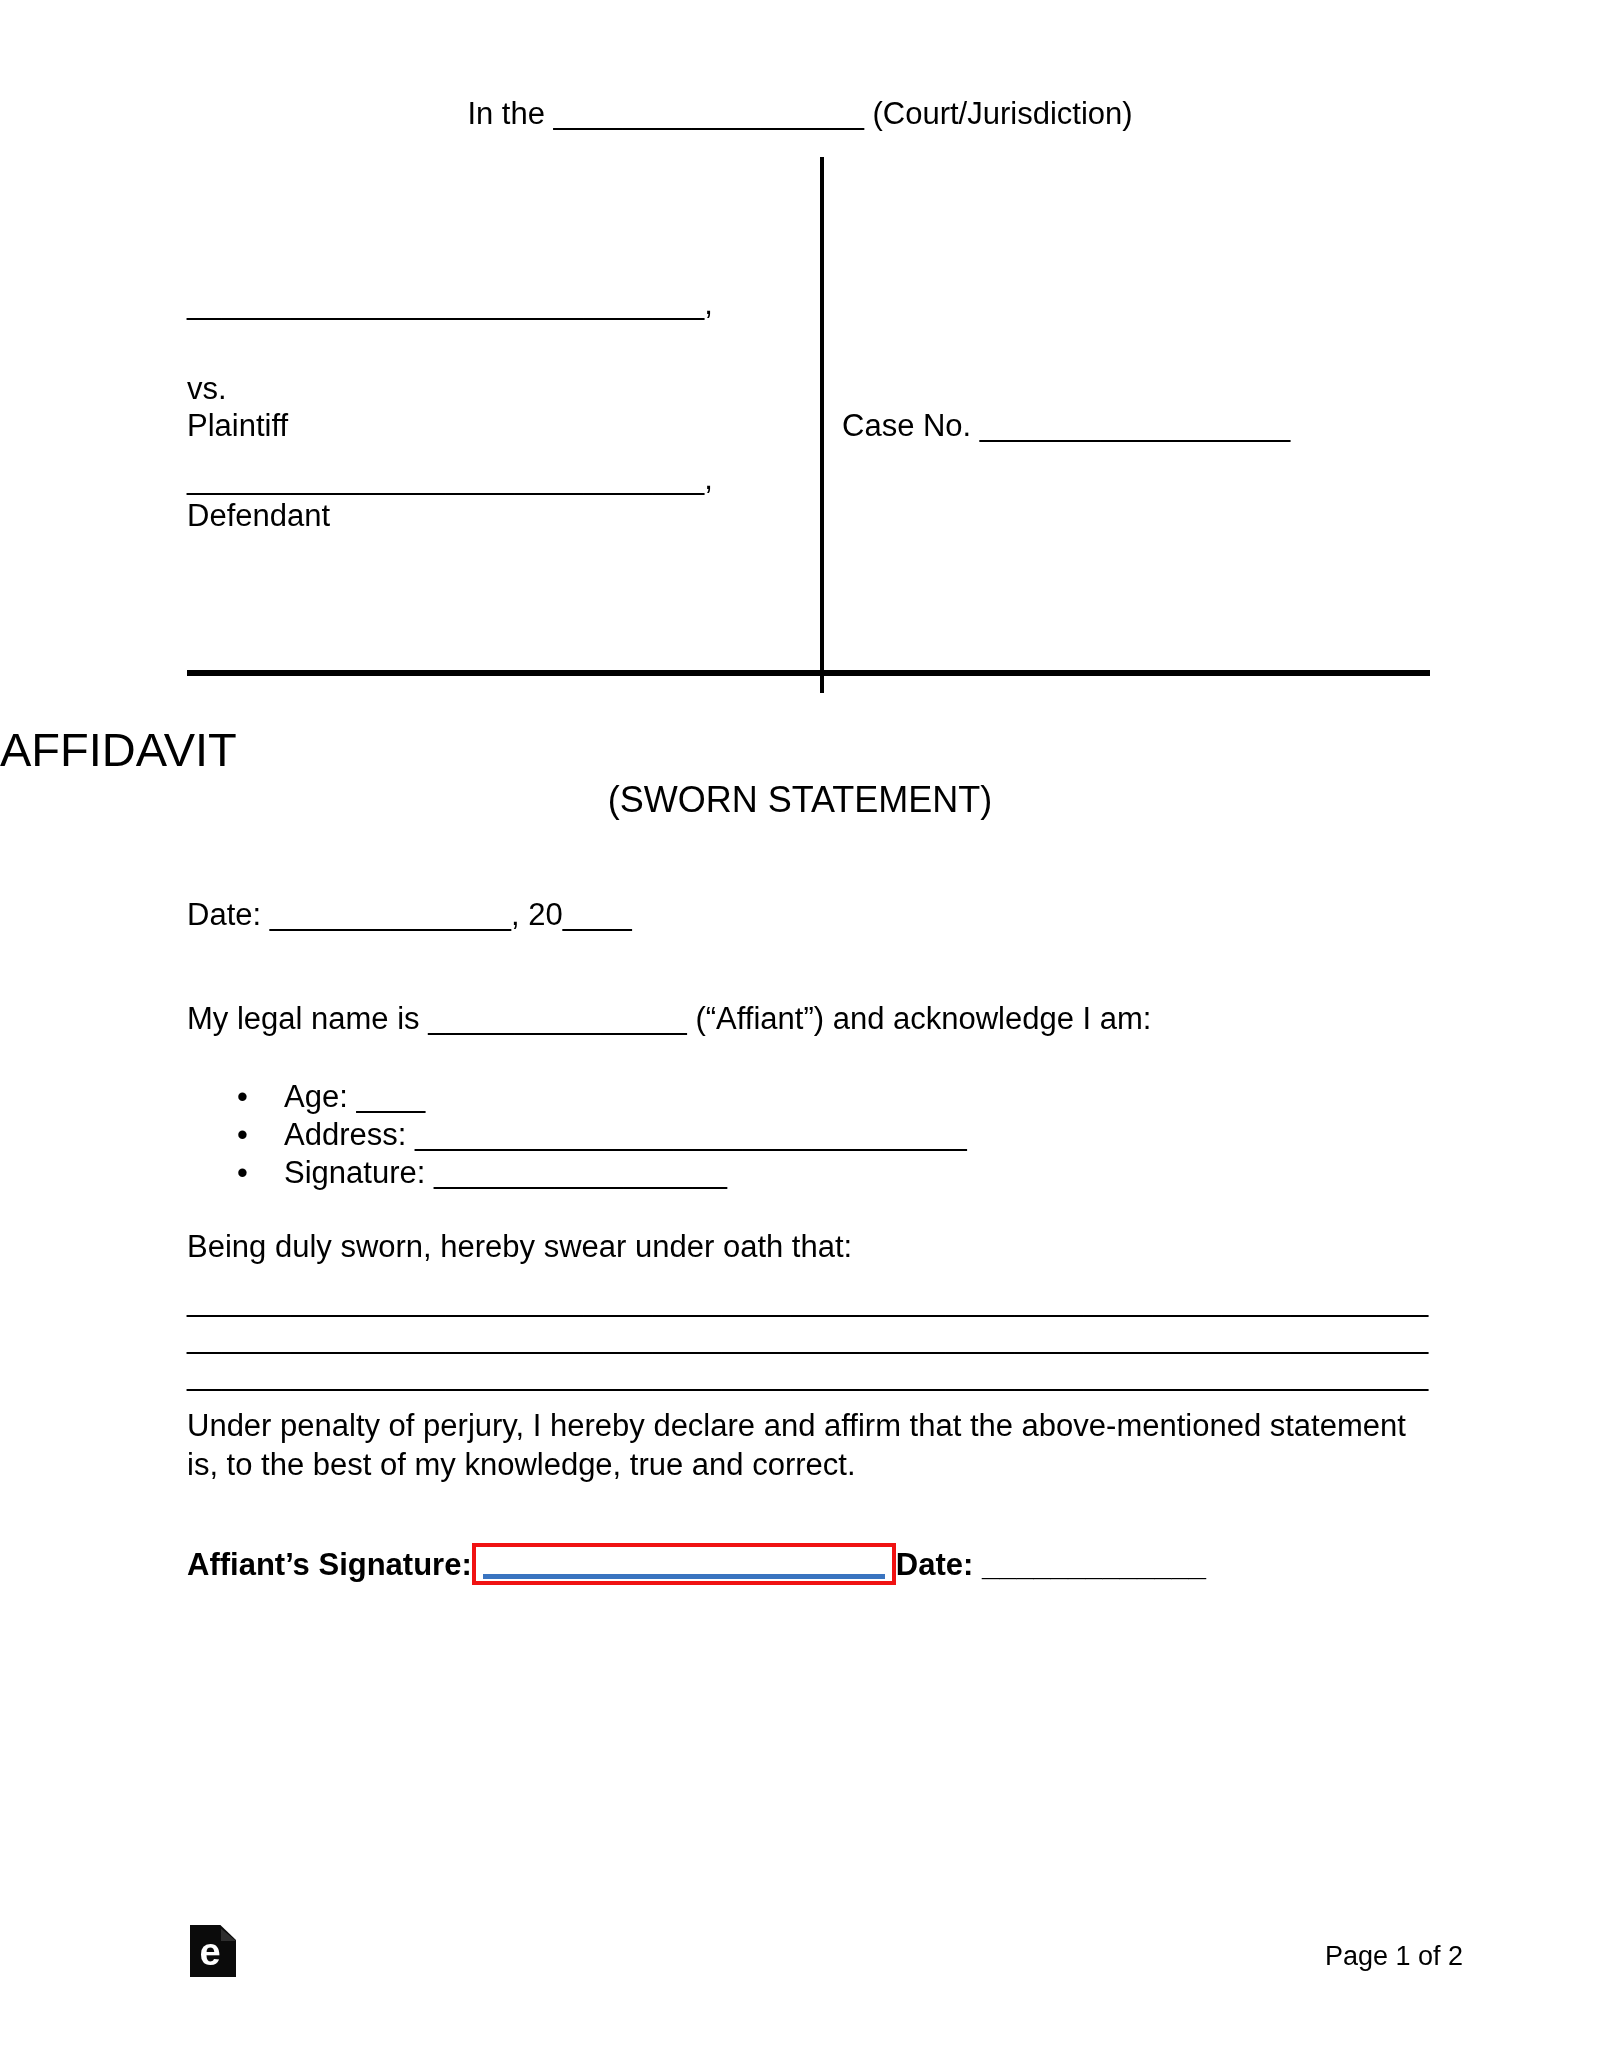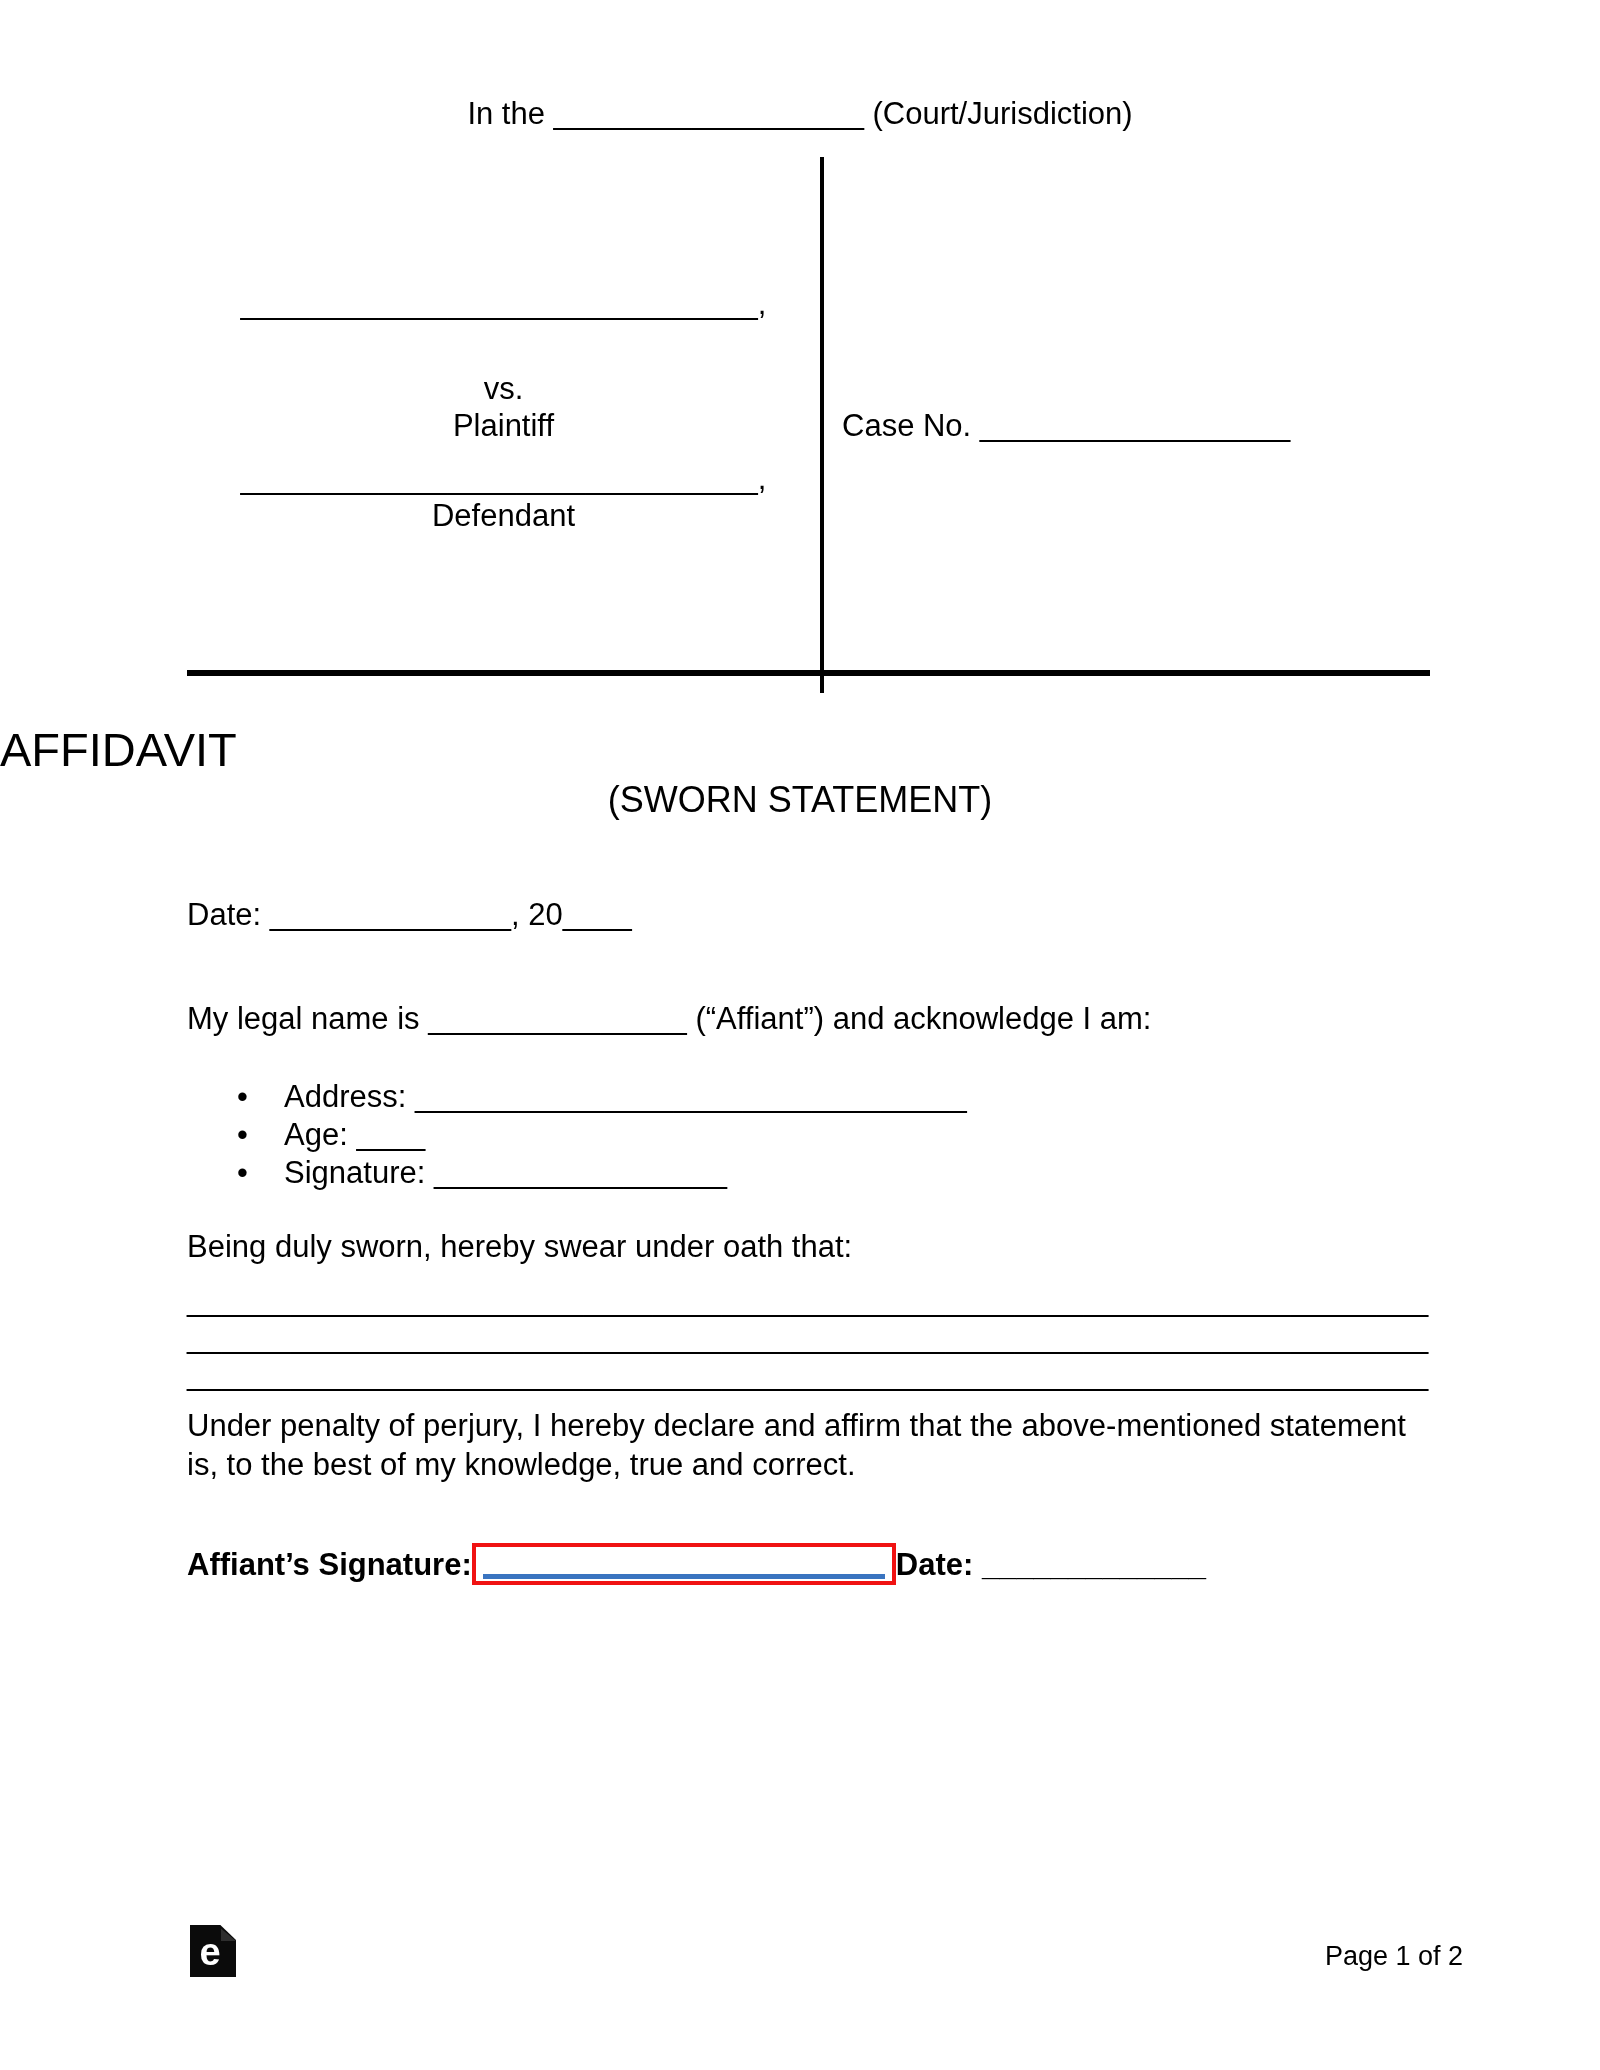--- a/index.html
+++ b/index.html
@@ -42,21 +42,20 @@
   
   .caption {
     position: absolute;
     left: 187px; top: 157px;
     width: 1243px; height: 536px;
     display: flex;
   }
   .caption-left {
     width: 633px;
     height: 100%;
-    text-align: center;
   }
   .caption-right {
     flex: 1;
     height: 100%;
     border-left: 4px solid var(--ink);
     padding-left: 18px;
   }
   .plaintiff-line { margin-top: 128px; }
   .versus { margin-top: 48px; }
   .defendant-line { margin-top: 16px; }
@@ -198,22 +197,22 @@
   <div class="caption-hline"></div>
 
   <div class="doc-title">AFFIDAVIT</div>
   <div class="doc-subtitle">(SWORN STATEMENT)</div>
 
   <div class="txt date-line">Date: ______________, 20____</div>
 
   <div class="txt legal-line">My legal name is _______________ (“Affiant”) and acknowledge I am:</div>
 
   <ul class="bullets">
+    <li>Age: ____</li>
     <li>Address: ________________________________</li>
-    <li>Age: ____</li>
     <li>Signature: _________________</li>
   </ul>
 
   <div class="txt sworn-line">Being duly sworn, hereby swear under oath that:</div>
 
   <div class="stmt-lines">
     <div>________________________________________________________________________</div>
     <div>________________________________________________________________________</div>
     <div>________________________________________________________________________</div>
   </div>

